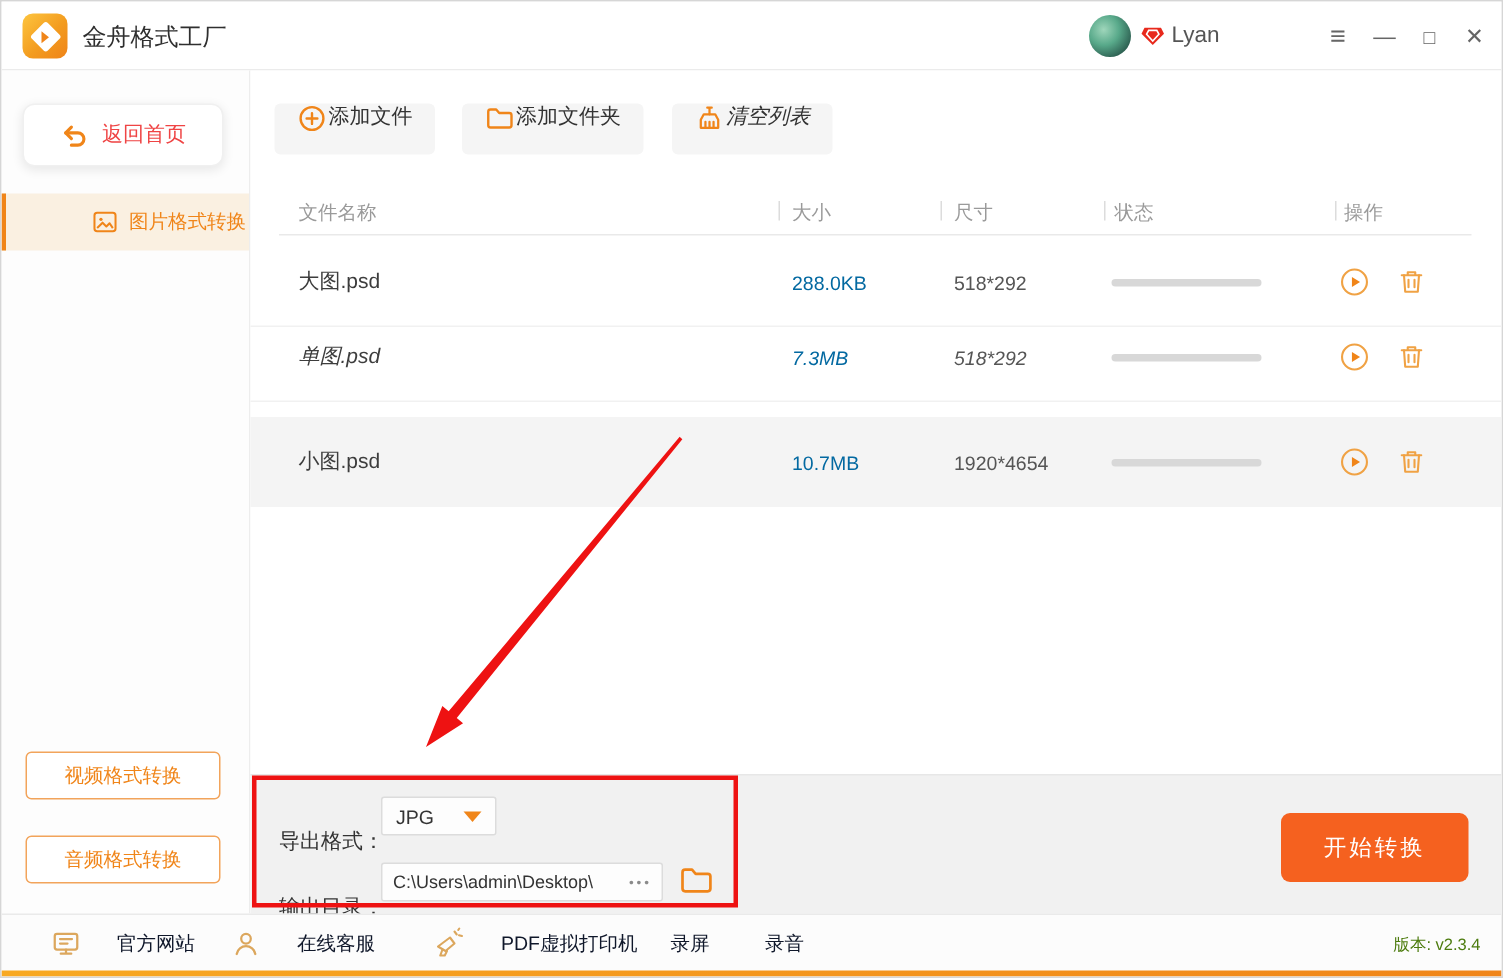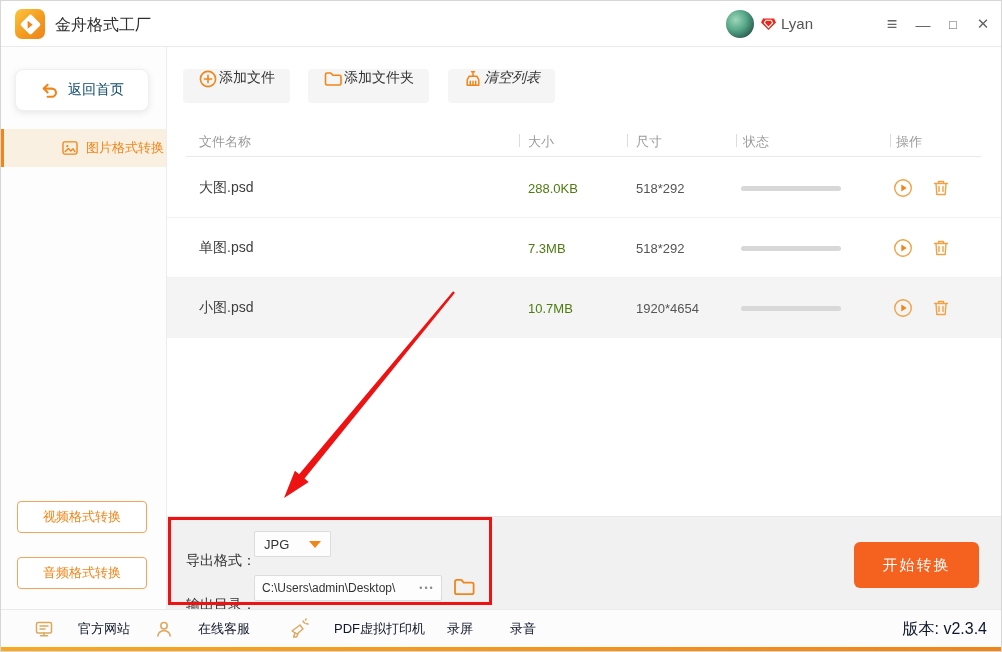--- a/index.html
+++ b/index.html
@@ -29,21 +29,21 @@
   .wb-min{ left:908px; }
   .wb-max{ left:938px; font-size:13px; }
   .wb-close{ left:968px; }
 
   
   .sidebar{ position:absolute; left:0; top:46px; width:166px; bottom:42px; background:#fdfdfd;
             border-right:1px solid #ededed; }
   .back-btn{ position:absolute; left:14px; top:22px; width:134px; height:42px; background:#fff;
              border:1px solid #f0f0f0; border-radius:8px; box-shadow:0 2px 7px rgba(0,0,0,.09);
              display:flex; align-items:center; justify-content:center; gap:9px;
-             font-size:14px; color:#0c4a6e; cursor:pointer; }
+             font-size:14px; color:#ef4444; cursor:pointer; }
   .side-item{ position:absolute; left:0; top:82px; width:100%; height:38px; background:#faf0e1;
               display:flex; align-items:center; gap:7px; padding-left:60px;
               font-size:13px; color:#f08519; cursor:pointer; }
   .side-item .bar{ position:absolute; left:0; top:0; width:3px; height:100%; background:#f08519; }
   .side-bottom-btn{ position:absolute; left:16px; width:130px; height:32px; background:#fff;
                     border:1px solid #f2a45b; border-radius:4px; color:#f08519; font-size:13px;
                     display:flex; align-items:center; justify-content:center; cursor:pointer; }
   .vbtn{ top:454px; }
   .abtn{ top:510px; }
 
@@ -57,25 +57,25 @@
   .thead{ position:absolute; left:0; right:0; top:79px; height:31px; }
   .thead .hline{ position:absolute; left:19px; right:20px; bottom:0; height:1px; background:#e9e9e9; }
   .th{ position:absolute; top:7px; font-size:13px; color:#9a9a9a; }
   .th-name{ left:32px; } .th-size{ left:361px; } .th-dim{ left:469px; }
   .th-status{ left:576px; } .th-ops{ left:729px; }
   .vsep{ position:absolute; top:8px; width:1px; height:13px; background:#dcdcdc; }
   .vs1{ left:352px; } .vs2{ left:460px; } .vs3{ left:569px; } .vs4{ left:723px; }
 
   .trow{ position:absolute; left:0; right:0; height:60px; }
   .r1{ top:111px; border-bottom:1px solid #f1f1f1; }
-  .r2{ top:171px; border-bottom:1px solid #f1f1f1; }
+  .r2{ top:161px; border-bottom:1px solid #f1f1f1;font-style:italic; }
   .r3{ top:231px; background:#f4f4f4; }
   .cell{ position:absolute; top:0; height:60px; display:flex; align-items:center; }
   .c-name{ left:32px; font-size:14px; color:#3d3d3d; }
-  .c-size{ left:361px; font-size:13px; color:#4d7c0f; }
+  .c-size{ left:361px; font-size:13px; color:#0369a1; }
   .c-dim{ left:469px; font-size:13px; color:#555; }
   .progress{ position:absolute; left:574px; top:28px; width:100px; height:5px;
              background:#d8d8d8; border-radius:3px; }
   .op-play{ position:absolute; left:726px; top:20px; width:20px; height:20px; cursor:pointer; }
   .op-trash{ position:absolute; left:764px; top:20px; width:20px; height:20px; cursor:pointer; }
 
   
   .panel{ position:absolute; left:166px; top:515px; right:0; height:95px; background:#f1f1f1;
           border-top:1px solid #e7e7e7; }
   .p-label{ position:absolute; left:19px; font-size:14px; color:#333;margin-top:16px; }
@@ -98,21 +98,21 @@
               display:flex; align-items:center; justify-content:center; cursor:pointer;
               font-family:Liberation Mono, monospace; }
 
   
   .footer{ position:absolute; left:0; right:0; bottom:4px; height:38px; background:#fcfcfc;
            border-top:1px solid #eaeaea; }
   .f-item{ position:absolute; top:0; height:38px; display:flex; align-items:center; gap:24px;
            font-size:13px; color:#0f172a; cursor:pointer; }
   .fi1{ left:33px; } .fi2{ left:153px; } .fi3{ left:287px; } .fi4{ left:446px; } .fi5{ left:509px; }
   .f-version{ position:absolute; right:14px; top:0; height:38px; display:flex; align-items:center;
-              font-size:16px; color:#0f172a; }
+              font-size:11px; color:#4d7c0f; }
   .orange-strip{ position:absolute; left:0; right:0; bottom:0; height:4px;
                  background:linear-gradient(90deg,#f8a922,#f08519); }
 
   
   .annot{ position:absolute; left:0; top:0; width:1002px; height:652px; pointer-events:none; }
 
   svg.ic{ display:block; }
 </style>
 </head>
 <body>

